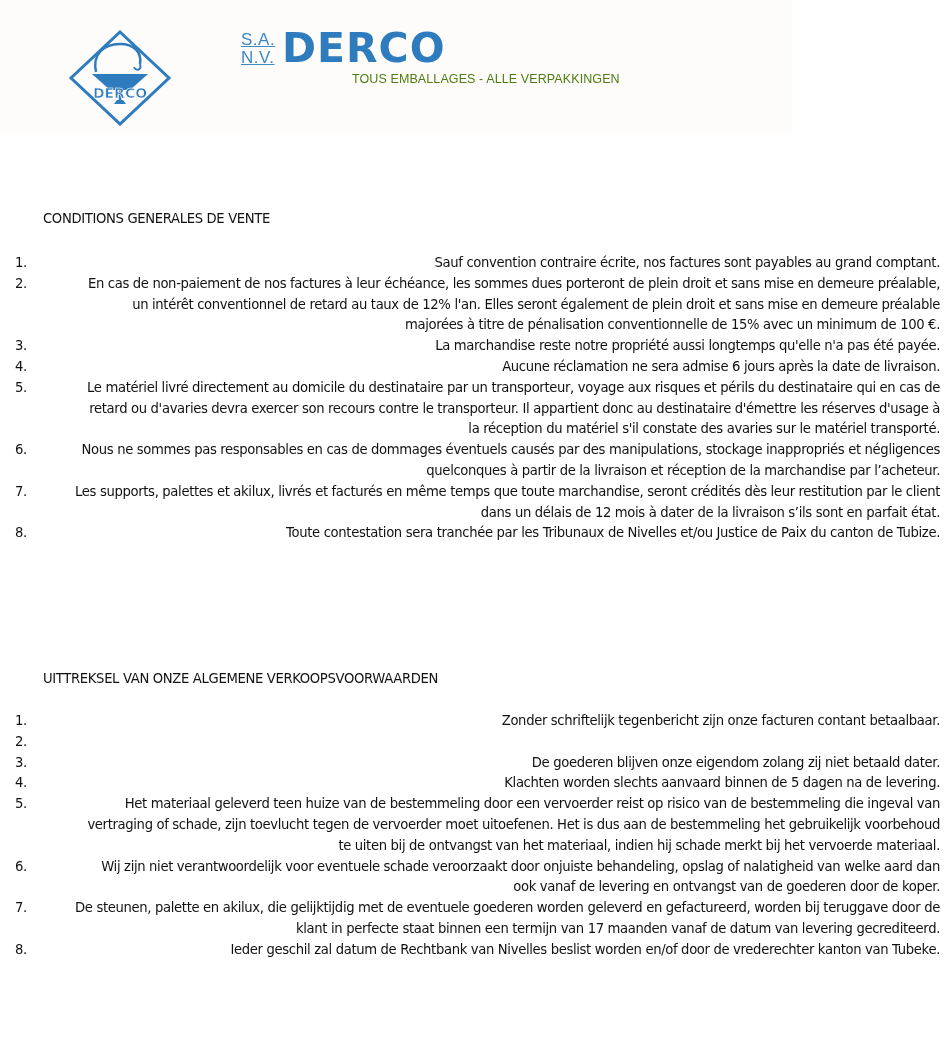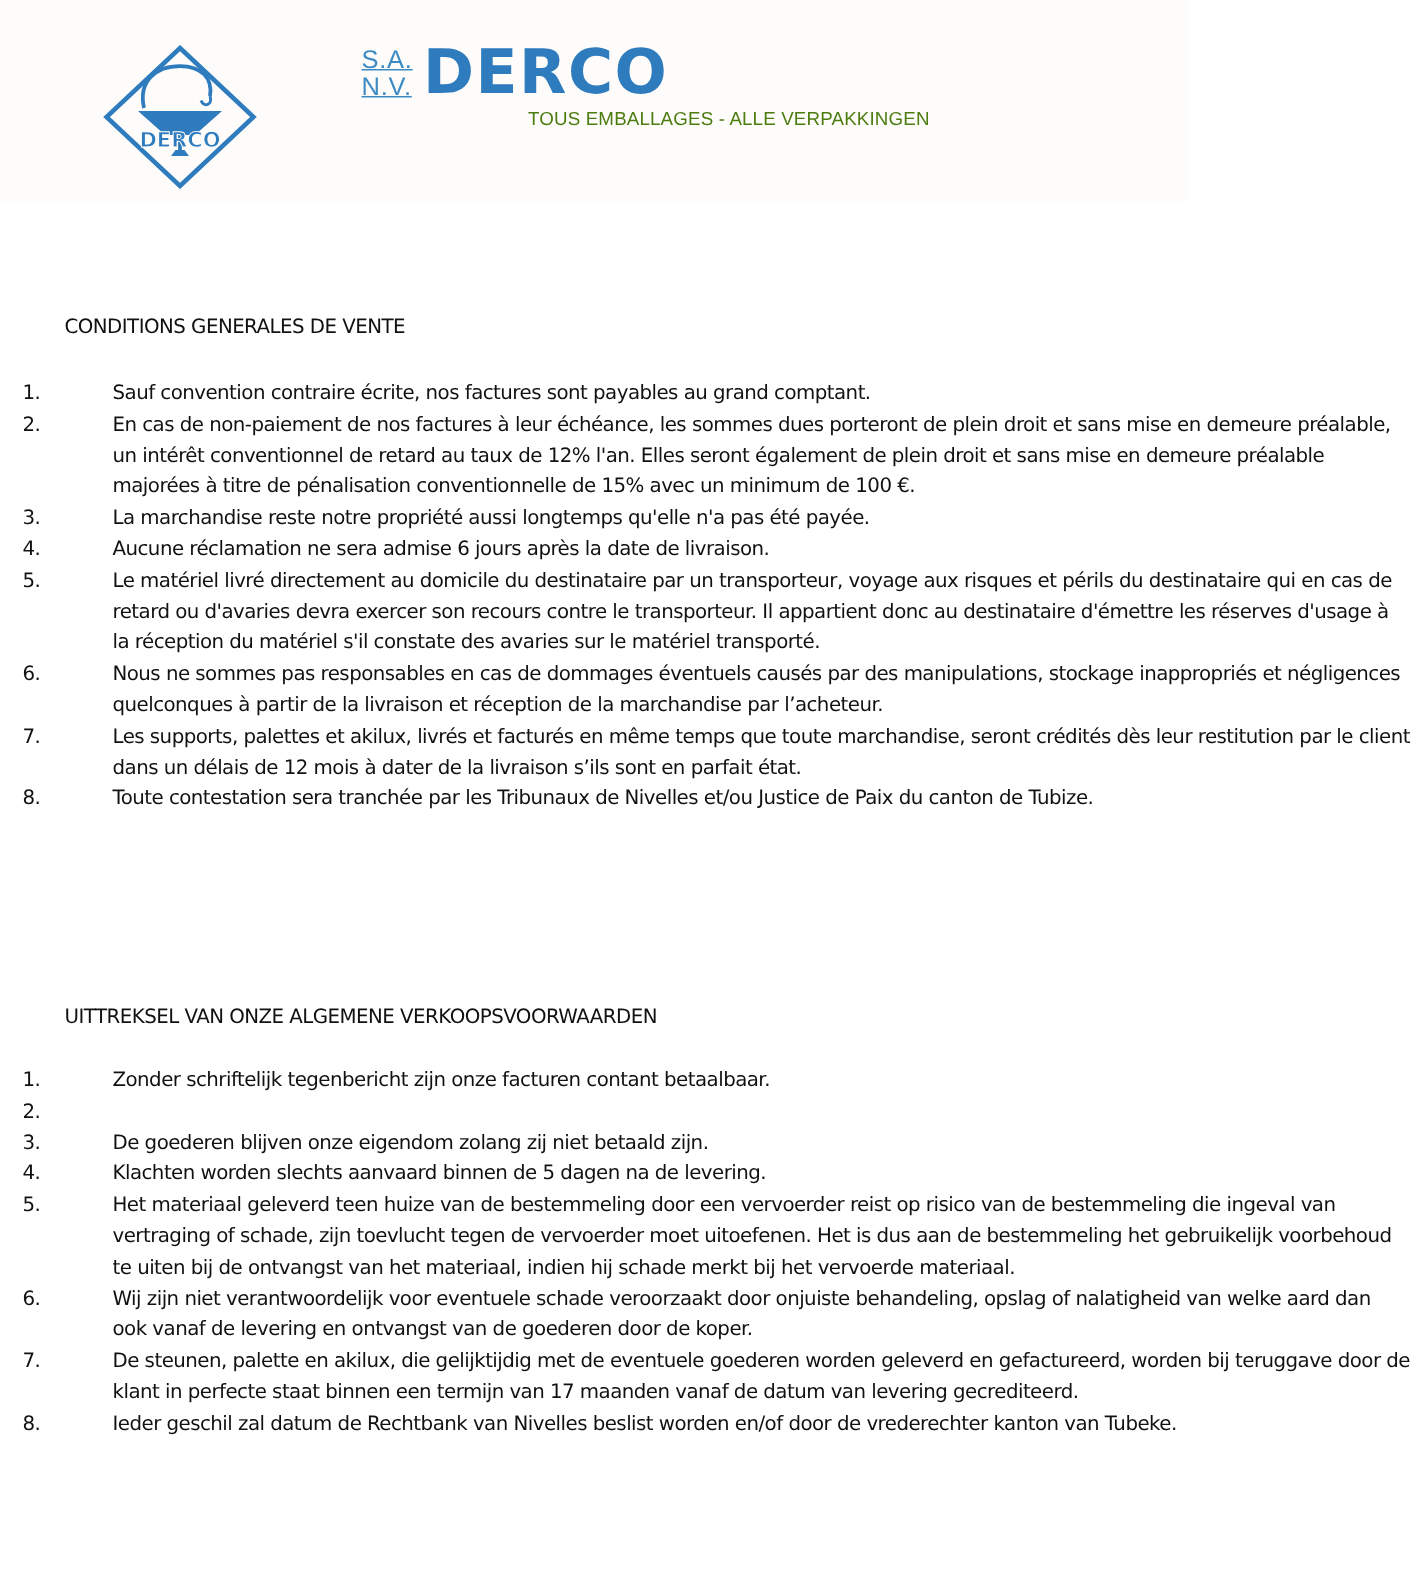--- a/index.html
+++ b/index.html
@@ -36,21 +36,21 @@
       letter-spacing: -0.35px;
     }
     .section-title {
       position: absolute; left: 15px;
       font-size: 13.2px;
       margin-left: 28px;
     }
     .list { position: absolute; left: 15px; width: 925px; }
     .item { position: relative; display: flex; }
     .num { width: 60px; flex: none; line-height: 20.8px; }
-    .text { flex: 1; line-height: 20.8px; }
+    .text { flex: 1; line-height: 20.8px; text-align: right; }
     .text p { margin: 0; }
   </style>
 </head>
 <body>
 
 <div class="letterhead">
   <svg class="logo" viewBox="0 0 104 96">
     <polygon points="52,2 101,48 52,94 3,48" fill="none" stroke="#2e7bbd" stroke-width="3"></polygon>
     <path d="M28,42 C24,24 36,14 52,14 C66,14 74,22 72,34" fill="none" stroke="#2e7bbd" stroke-width="2.5"></path>
     <path d="M72,34 C74,40 68,42 66,37" fill="none" stroke="#2e7bbd" stroke-width="2"></path>
@@ -129,21 +129,21 @@
         </div>
       </div>
       <div class="item">
         <div class="num">2.</div>
         <div class="text">
         </div>
       </div>
       <div class="item">
         <div class="num">3.</div>
         <div class="text">
-          <p>De goederen blijven onze eigendom zolang zij niet betaald zijn.</p>
+          <p>De goederen blijven onze eigendom zolang zij niet betaald dater.</p>
         </div>
       </div>
       <div class="item">
         <div class="num">4.</div>
         <div class="text">
           <p>Klachten worden slechts aanvaard binnen de 5 dagen na de levering.</p>
         </div>
       </div>
       <div class="item">
         <div class="num">5.</div>

